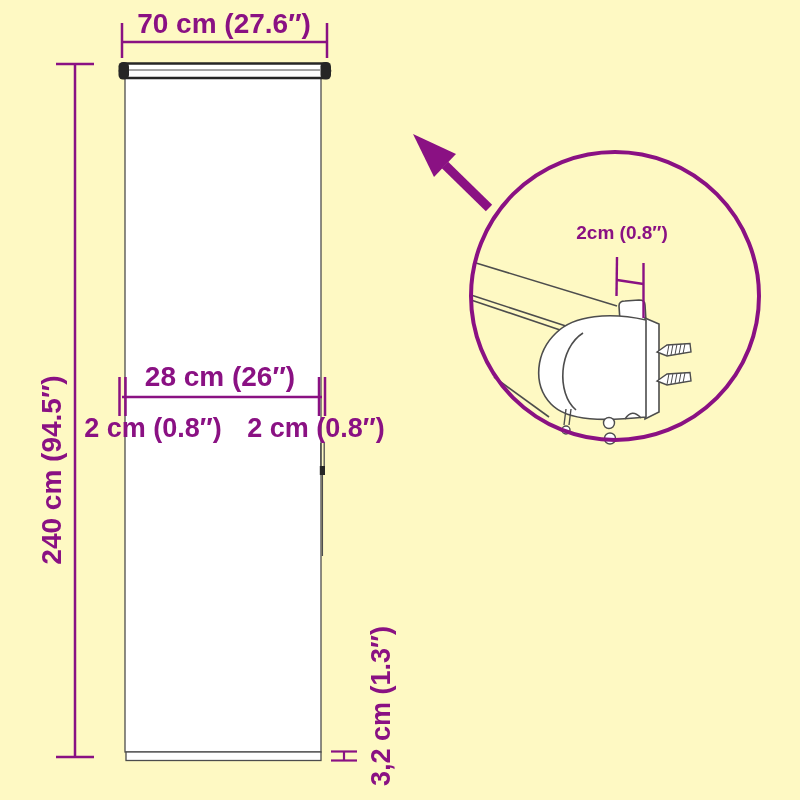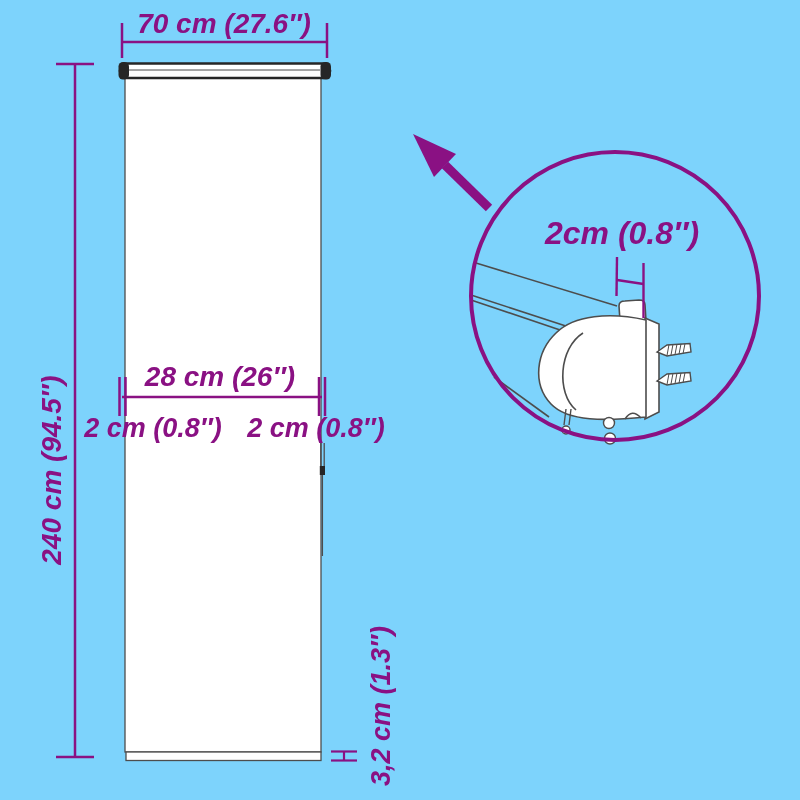--- a/index.html
+++ b/index.html
@@ -4,37 +4,36 @@
 <style>
   :root{
     --accent:#8a1183;
     --outline:#4d4d4d;
     --dark:#262626;
   }
   html,body{margin:0;padding:0;background:#ffffff;}
   .stage{
     position:relative;
     width:800px;height:800px;
-    background:#7dd3fc;
+    background:#fef9c3;
     overflow:hidden;
     font-family:"Liberation Sans", sans-serif;
-    font-style:italic;
   }
   .stage svg{position:absolute;left:0;top:0;}
   .dim-label{
     position:absolute;
     color:var(--accent);
     font-weight:700;
     font-size:28px;
     letter-spacing:0px;
     white-space:nowrap;
     transform:translate(-50%,-50%);
   }
   .dim-label.small{font-size:27px;}
-  .dim-label.detail{font-size:32px;}
+  .dim-label.detail{font-size:19px;}
   .dim-label.vertical{transform:translate(-50%,-50%) rotate(-90deg);}
   
   .pk{stroke:var(--accent);fill:none;}
   .pkf{fill:var(--accent);stroke:none;}
   .gy{stroke:var(--outline);fill:none;}
   .gyw{stroke:var(--outline);fill:#ffffff;}
   .dk{stroke:var(--dark);fill:#ffffff;}
   .dkf{fill:var(--dark);stroke:none;}
 </style>
 </head>

